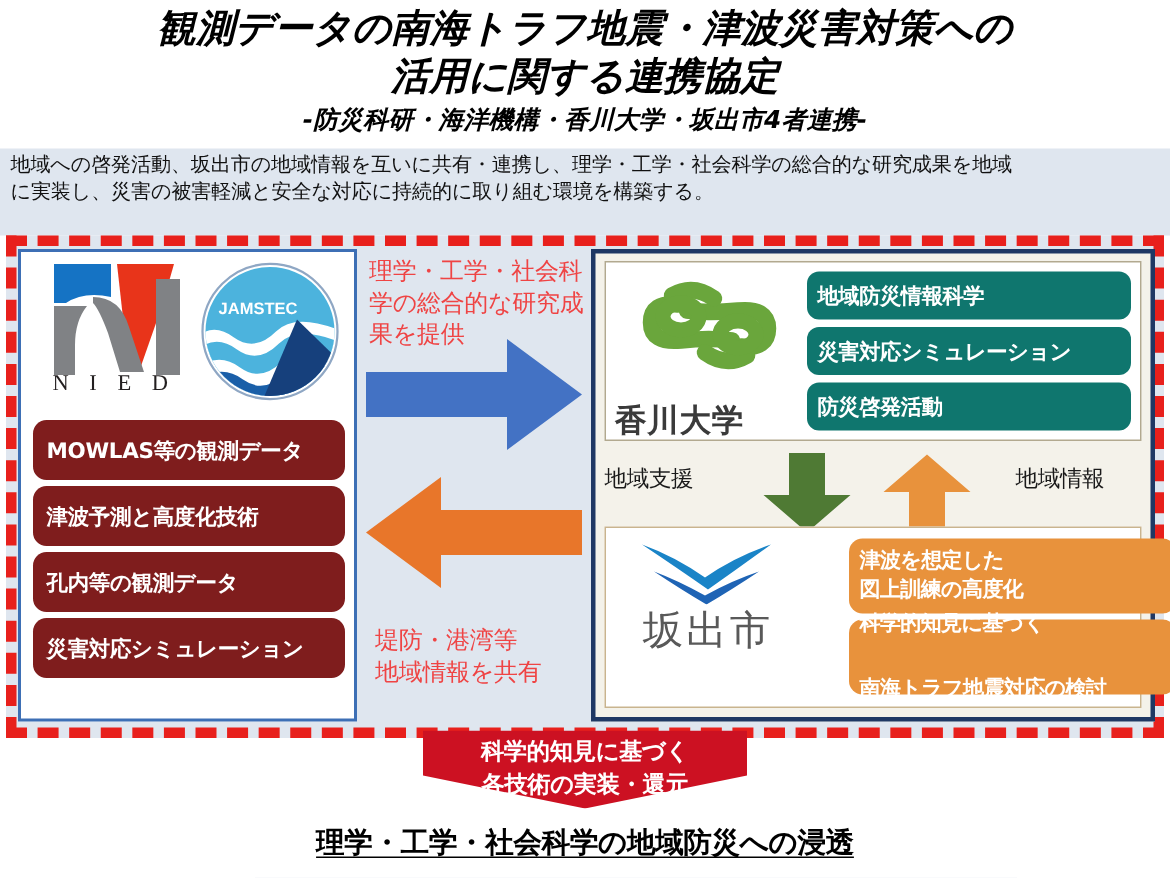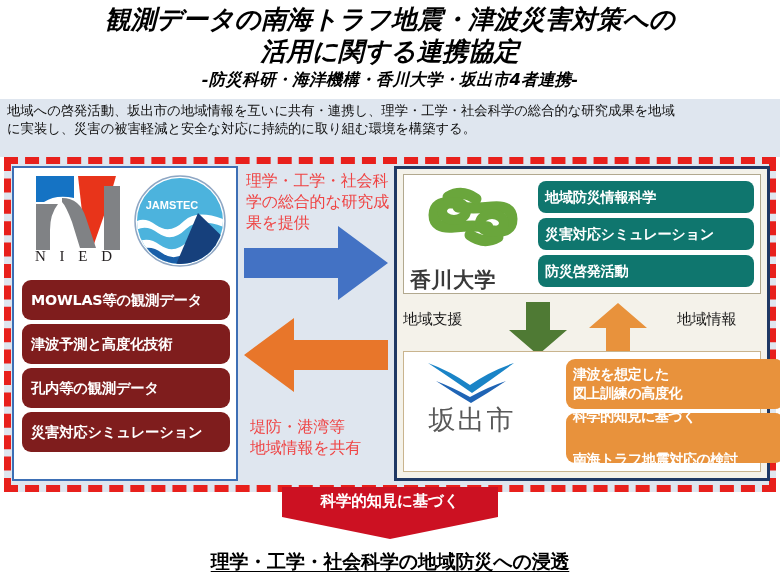--- a/index.html
+++ b/index.html
@@ -326,18 +326,19 @@
       </div>
     </div>
   </div>
 
   <div class="banner-wrap">
     <svg viewBox="0 0 216 52" style="position:absolute;left:0;top:0;width:216px;height:52px;">
       <path d="M0 0 L216 0 L216 30 L108 52 L0 30 Z" fill="#cc1122"></path>
     </svg>
     <div class="banner-text">
       <div>科学的知見に基づく</div>
+      <div>各技術の実装・還元</div>
     </div>
   </div>
 
   <div class="footer">理学・工学・社会科学の地域防災への浸透</div>
 
 </div>
 
 </body></html>

